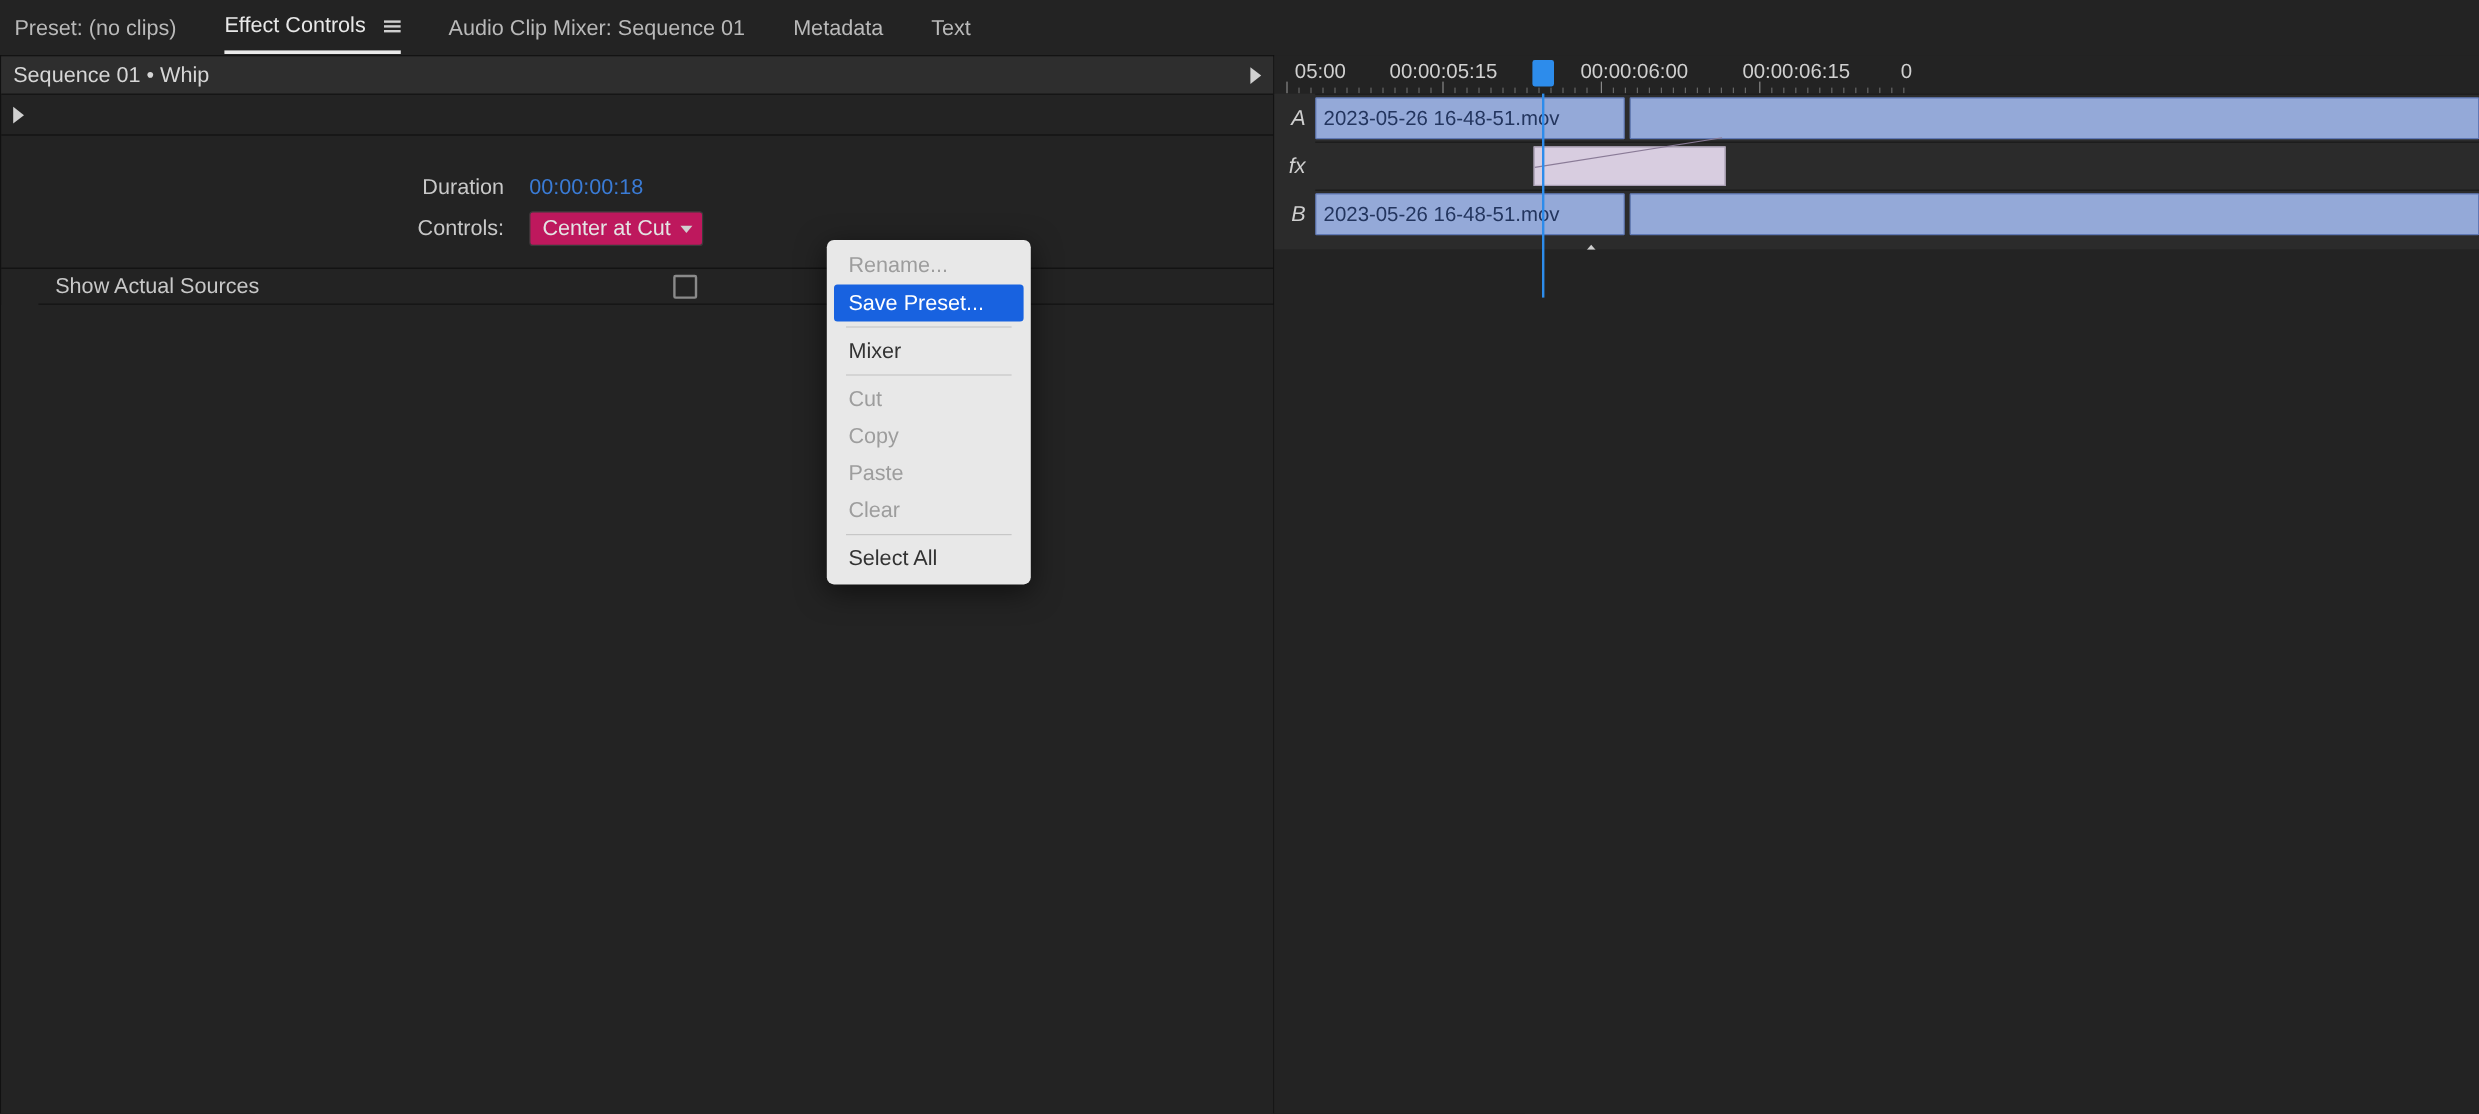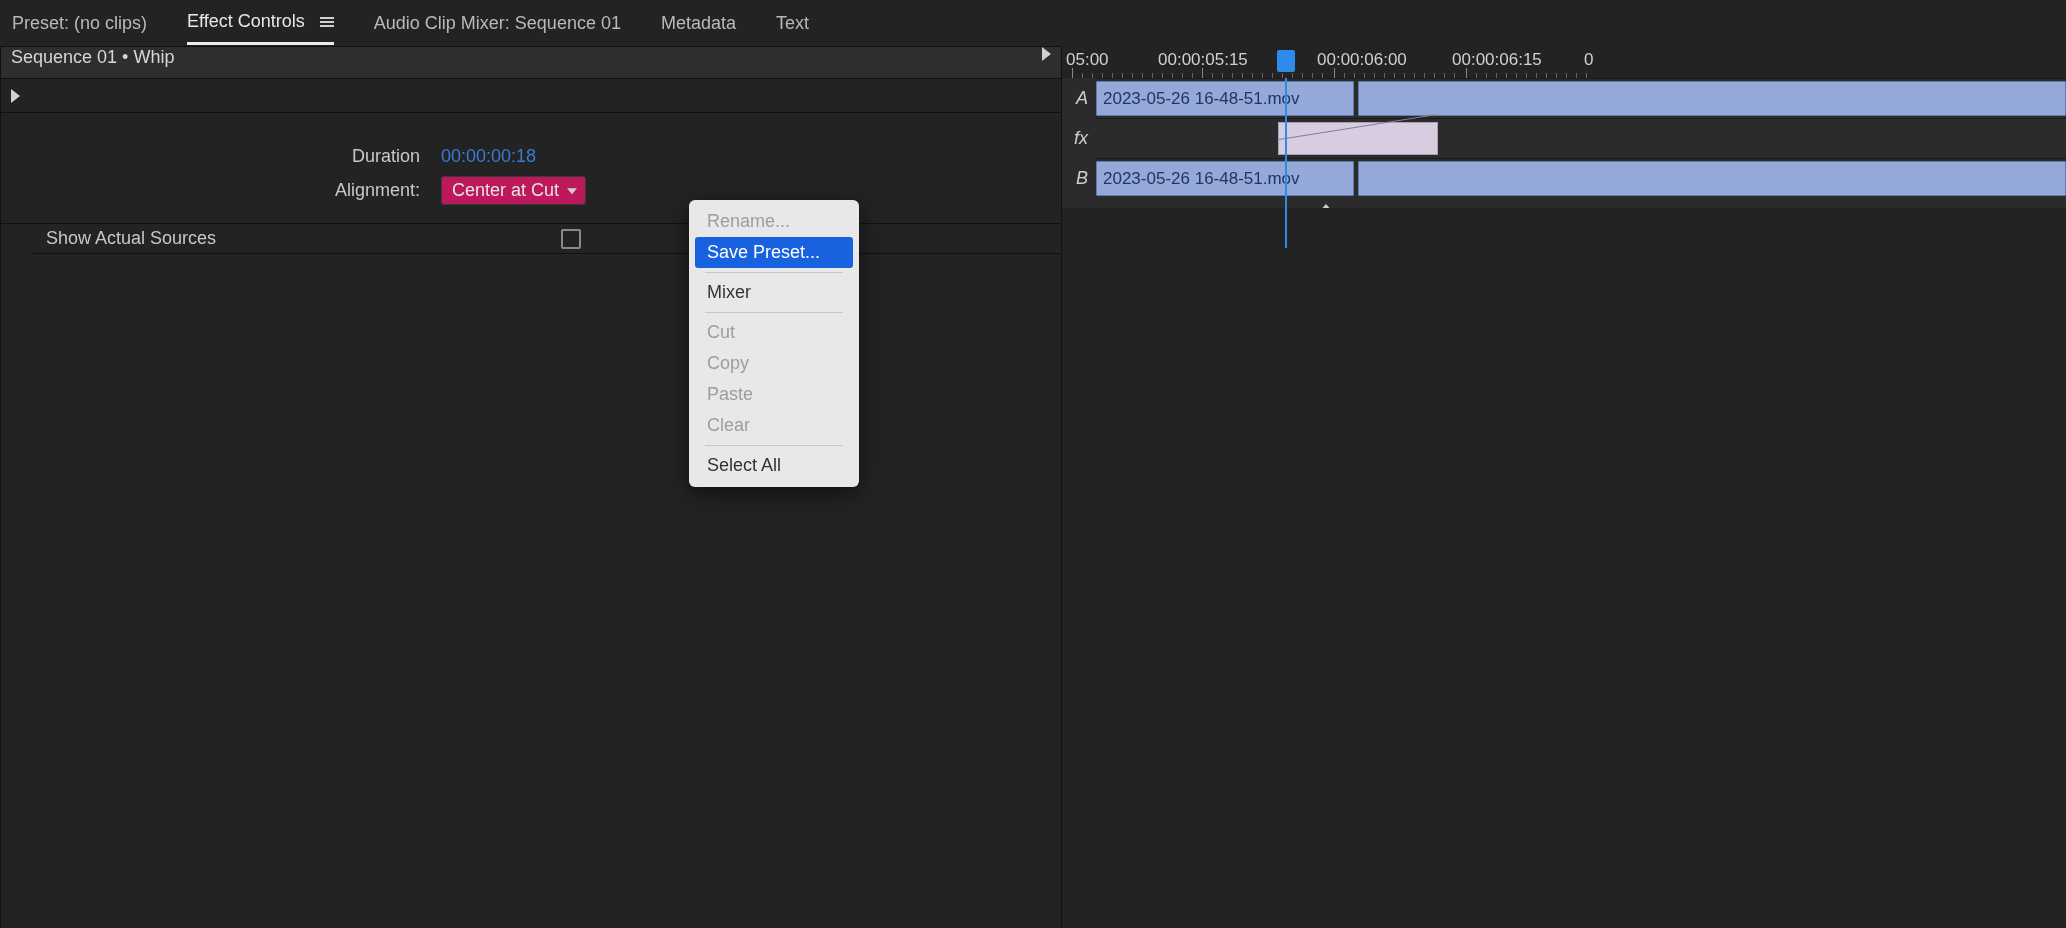--- a/index.html
+++ b/index.html
@@ -11,21 +11,21 @@
   .tab.active { color: #e8e8e8; border-bottom: 3px solid #eaeaea; }
   .tab-menu-icon { display: inline-block; margin-left: 10px; }
   .tab-menu-icon svg { vertical-align: middle; }
 
   
   .main { display: flex; height: calc(100% - 46px); }
   .left-pane { flex: 0 0 1062px; display: flex; flex-direction: column; border: 1px solid #111; border-bottom: none; }
   .right-pane { flex: 1; display: flex; flex-direction: column; background: #232323; }
 
   
-  .seq-row { display: flex; align-items: flex-start; height: 32px; padding: 0 10px; background: #2e2e2e; border-bottom: 1px solid #111; }
+  .seq-row { display: flex; align-items: center; height: 32px; padding: 0 10px; background: #2e2e2e; border-bottom: 1px solid #111; }
   .seq-title { color: #d6d6d6; }
   .seq-row .spacer { flex: 1; }
   .tri-right { width: 0; height: 0; border-top: 7px solid transparent; border-bottom: 7px solid transparent; border-left: 9px solid #d0d0d0; }
 
   
   .disc-row { height: 34px; display: flex; align-items: center; padding: 0 10px; border-bottom: 1px solid #111; }
   .disc-row .tri-right { border-left-color: #d0d0d0; }
 
   
   .props { padding: 26px 0 16px 0; border-bottom: 1px solid #111; }
@@ -101,40 +101,40 @@
     <div class="disc-row">
       <span class="tri-right"></span>
     </div>
 
     <div class="props">
       <div class="prop-line">
         <span class="prop-label">Duration</span>
         <span class="prop-val-link">00:00:00:18</span>
       </div>
       <div class="prop-line">
-        <span class="prop-label">Alignment:</span>
+        <span class="prop-label">Controls:</span>
         <span class="dropdown">
           <span>Center at Cut</span>
         </span>
       </div>
     </div>
 
     <div class="src-row">
       <span>Show Actual Sources</span>
       <span class="spacer"></span>
       <span class="checkbox"></span>
     </div>
 
     <div class="left-fill"></div>
   </div>
 
   <div class="right-pane">
 
     <div class="time-ruler">
-      <span class="time-lbl" style="left:4px">05:00</span>
+      <span class="time-lbl" style="left:17px">05:00</span>
       <span class="time-lbl" style="left:96px">00:00:05:15</span>
       <span class="time-lbl" style="left:255px">00:00:06:00</span>
       <span class="time-lbl" style="left:390px">00:00:06:15</span>
       <span class="time-lbl" style="left:522px">0</span>
       <div class="playhead-marker" style="left:215px"></div>
 
       <div class="tick-major" style="left:10px"></div>
         <div class="tick-minor" style="left:20px"></div>
         <div class="tick-minor" style="left:30px"></div>
         <div class="tick-minor" style="left:40px"></div>

